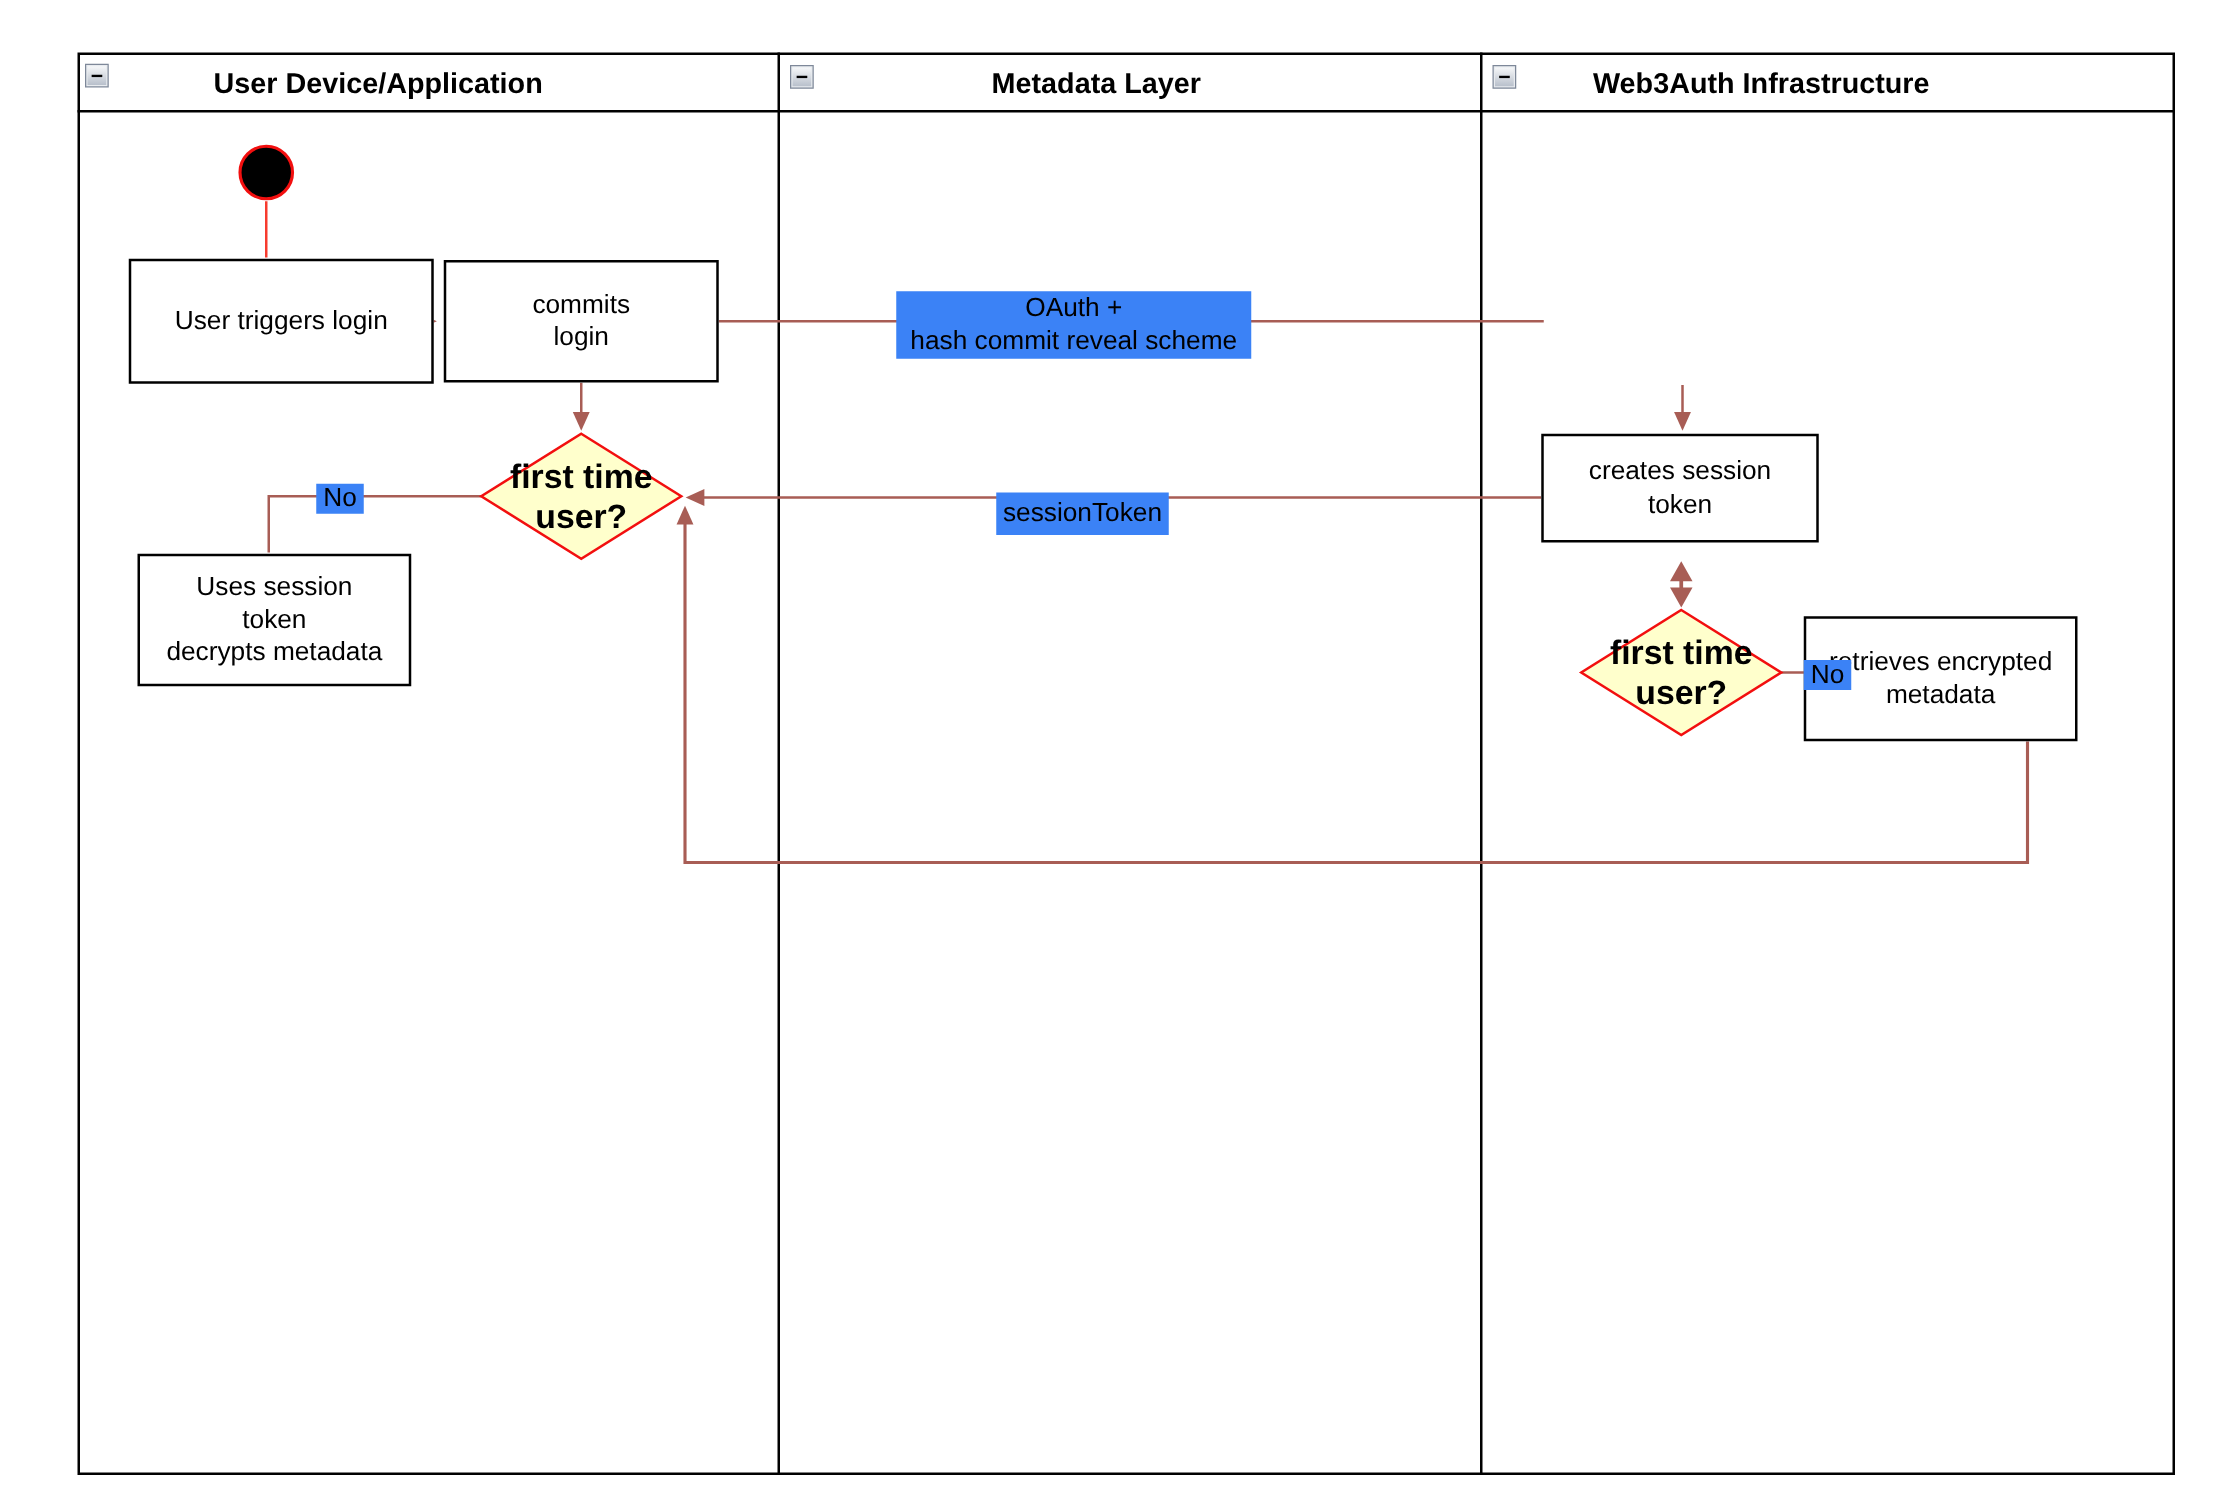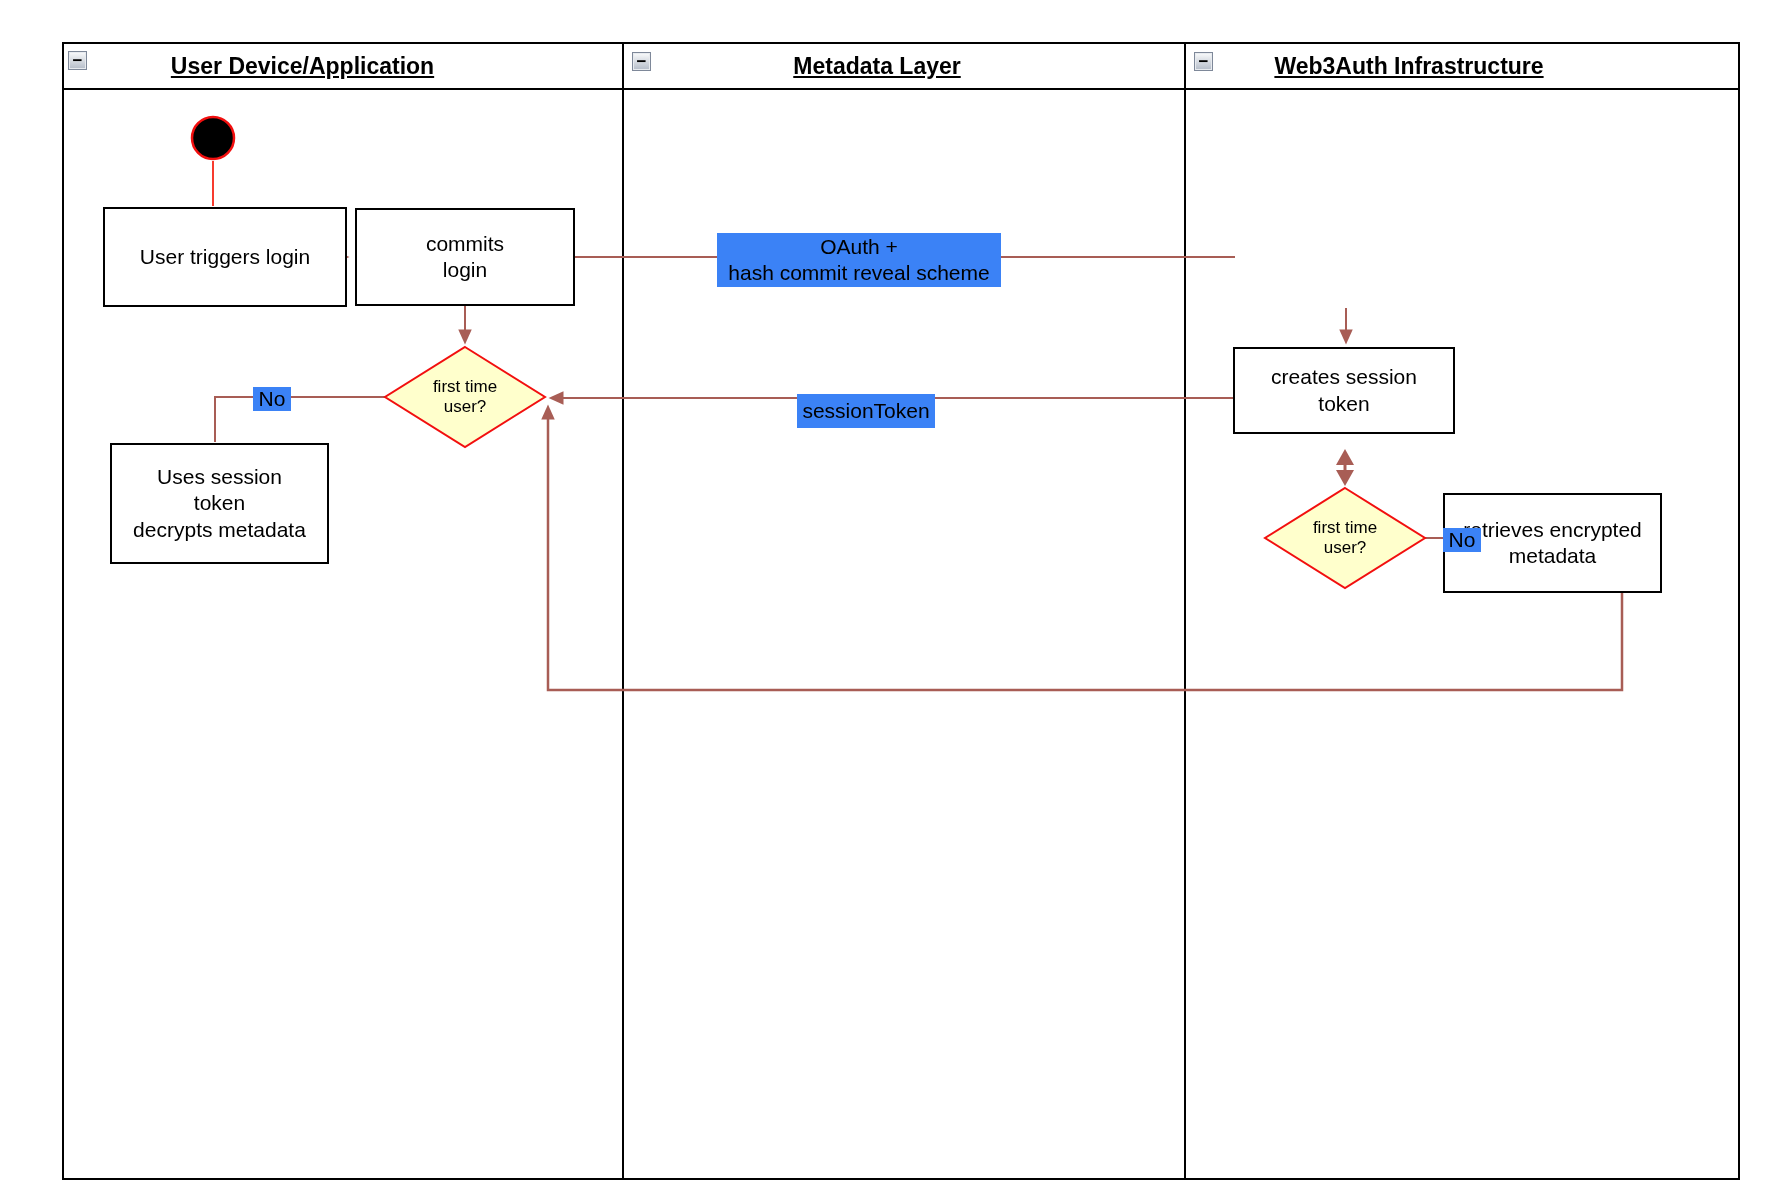--- a/index.html
+++ b/index.html
@@ -6,35 +6,35 @@
   .canvas{position:relative;width:1780px;height:1202px;background:#ffffff;
           font-family:"Liberation Sans",sans-serif;color:#000;overflow:hidden;}
 
   
   .pool{position:absolute;left:62px;top:42px;width:1678px;height:1138px;
         border:2px solid #000;box-sizing:border-box;background:#fff;}
   .vdiv{position:absolute;top:42px;width:2px;height:1138px;background:#000;}
   .hline{position:absolute;left:62px;top:88px;width:1678px;height:2px;background:#000;}
   .lane-title{position:absolute;top:44px;height:44px;display:flex;align-items:center;
               justify-content:center;font-weight:bold;font-size:23px;
-              padding-right:80px;box-sizing:border-box;text-decoration:underline;}
+              padding-right:80px;box-sizing:border-box;}
   .collapse{position:absolute;width:19px;height:19px;box-sizing:border-box;
             border:1px solid #7e8899;background:linear-gradient(#fafbfc,#b4bcc8);
             display:flex;align-items:center;justify-content:center;
             font-size:17px;font-weight:bold;line-height:1;cursor:pointer;
             box-shadow:inset 0 0 0 1px #e8ebef;}
 
   
   .node{position:absolute;background:#fff;border:2px solid #000;box-sizing:border-box;
         display:flex;align-items:center;justify-content:center;text-align:center;
         font-size:21px;line-height:1.25;white-space:pre-line;}
 
   
   .dtext{position:absolute;display:flex;align-items:center;justify-content:center;
-         text-align:center;font-size:17px;line-height:1.2;white-space:pre-line;}
+         text-align:center;font-size:27px;line-height:1.2;white-space:pre-line;font-weight:bold;}
   .elabel{position:absolute;background:#3b82f6;display:flex;align-items:center;
           justify-content:center;text-align:center;font-size:21px;line-height:1.25;
           white-space:pre-line;}
 
   svg.overlay{position:absolute;left:0;top:0;width:1780px;height:1202px;}
 </style>
 </head>
 <body>
 
 <div class="canvas">
@@ -80,21 +80,21 @@
 
     <polygon points="465,347 545,397 465,447 385,397" fill="#ffffcc" stroke="#f20f0f" stroke-width="2"></polygon>
     <polygon points="1345,488 1425,538 1345,588 1265,538" fill="#ffffcc" stroke="#f20f0f" stroke-width="2"></polygon>
   </svg>
 
   <div class="node" style="left:103px;top:207px;width:244px;height:100px">User triggers login</div>
   <div class="node" style="left:355px;top:208px;width:220px;height:98px">commits
 login</div>
   <div class="node" style="left:1233px;top:347px;width:222px;height:87px">creates session
 token</div>
-  <div class="node" style="left:110px;top:443px;width:219px;height:121px">Uses session
+  <div class="node" style="left:110px;top:443px;width:219px;height:106px">Uses session
 token
 decrypts metadata</div>
   <div class="node" style="left:1443px;top:493px;width:219px;height:100px">retrieves encrypted
 metadata</div>
 
   <div class="dtext" style="left:395px;top:360px;width:140px;height:74px">first time
 user?</div>
   <div class="dtext" style="left:1275px;top:501px;width:140px;height:74px">first time
 user?</div>
 

